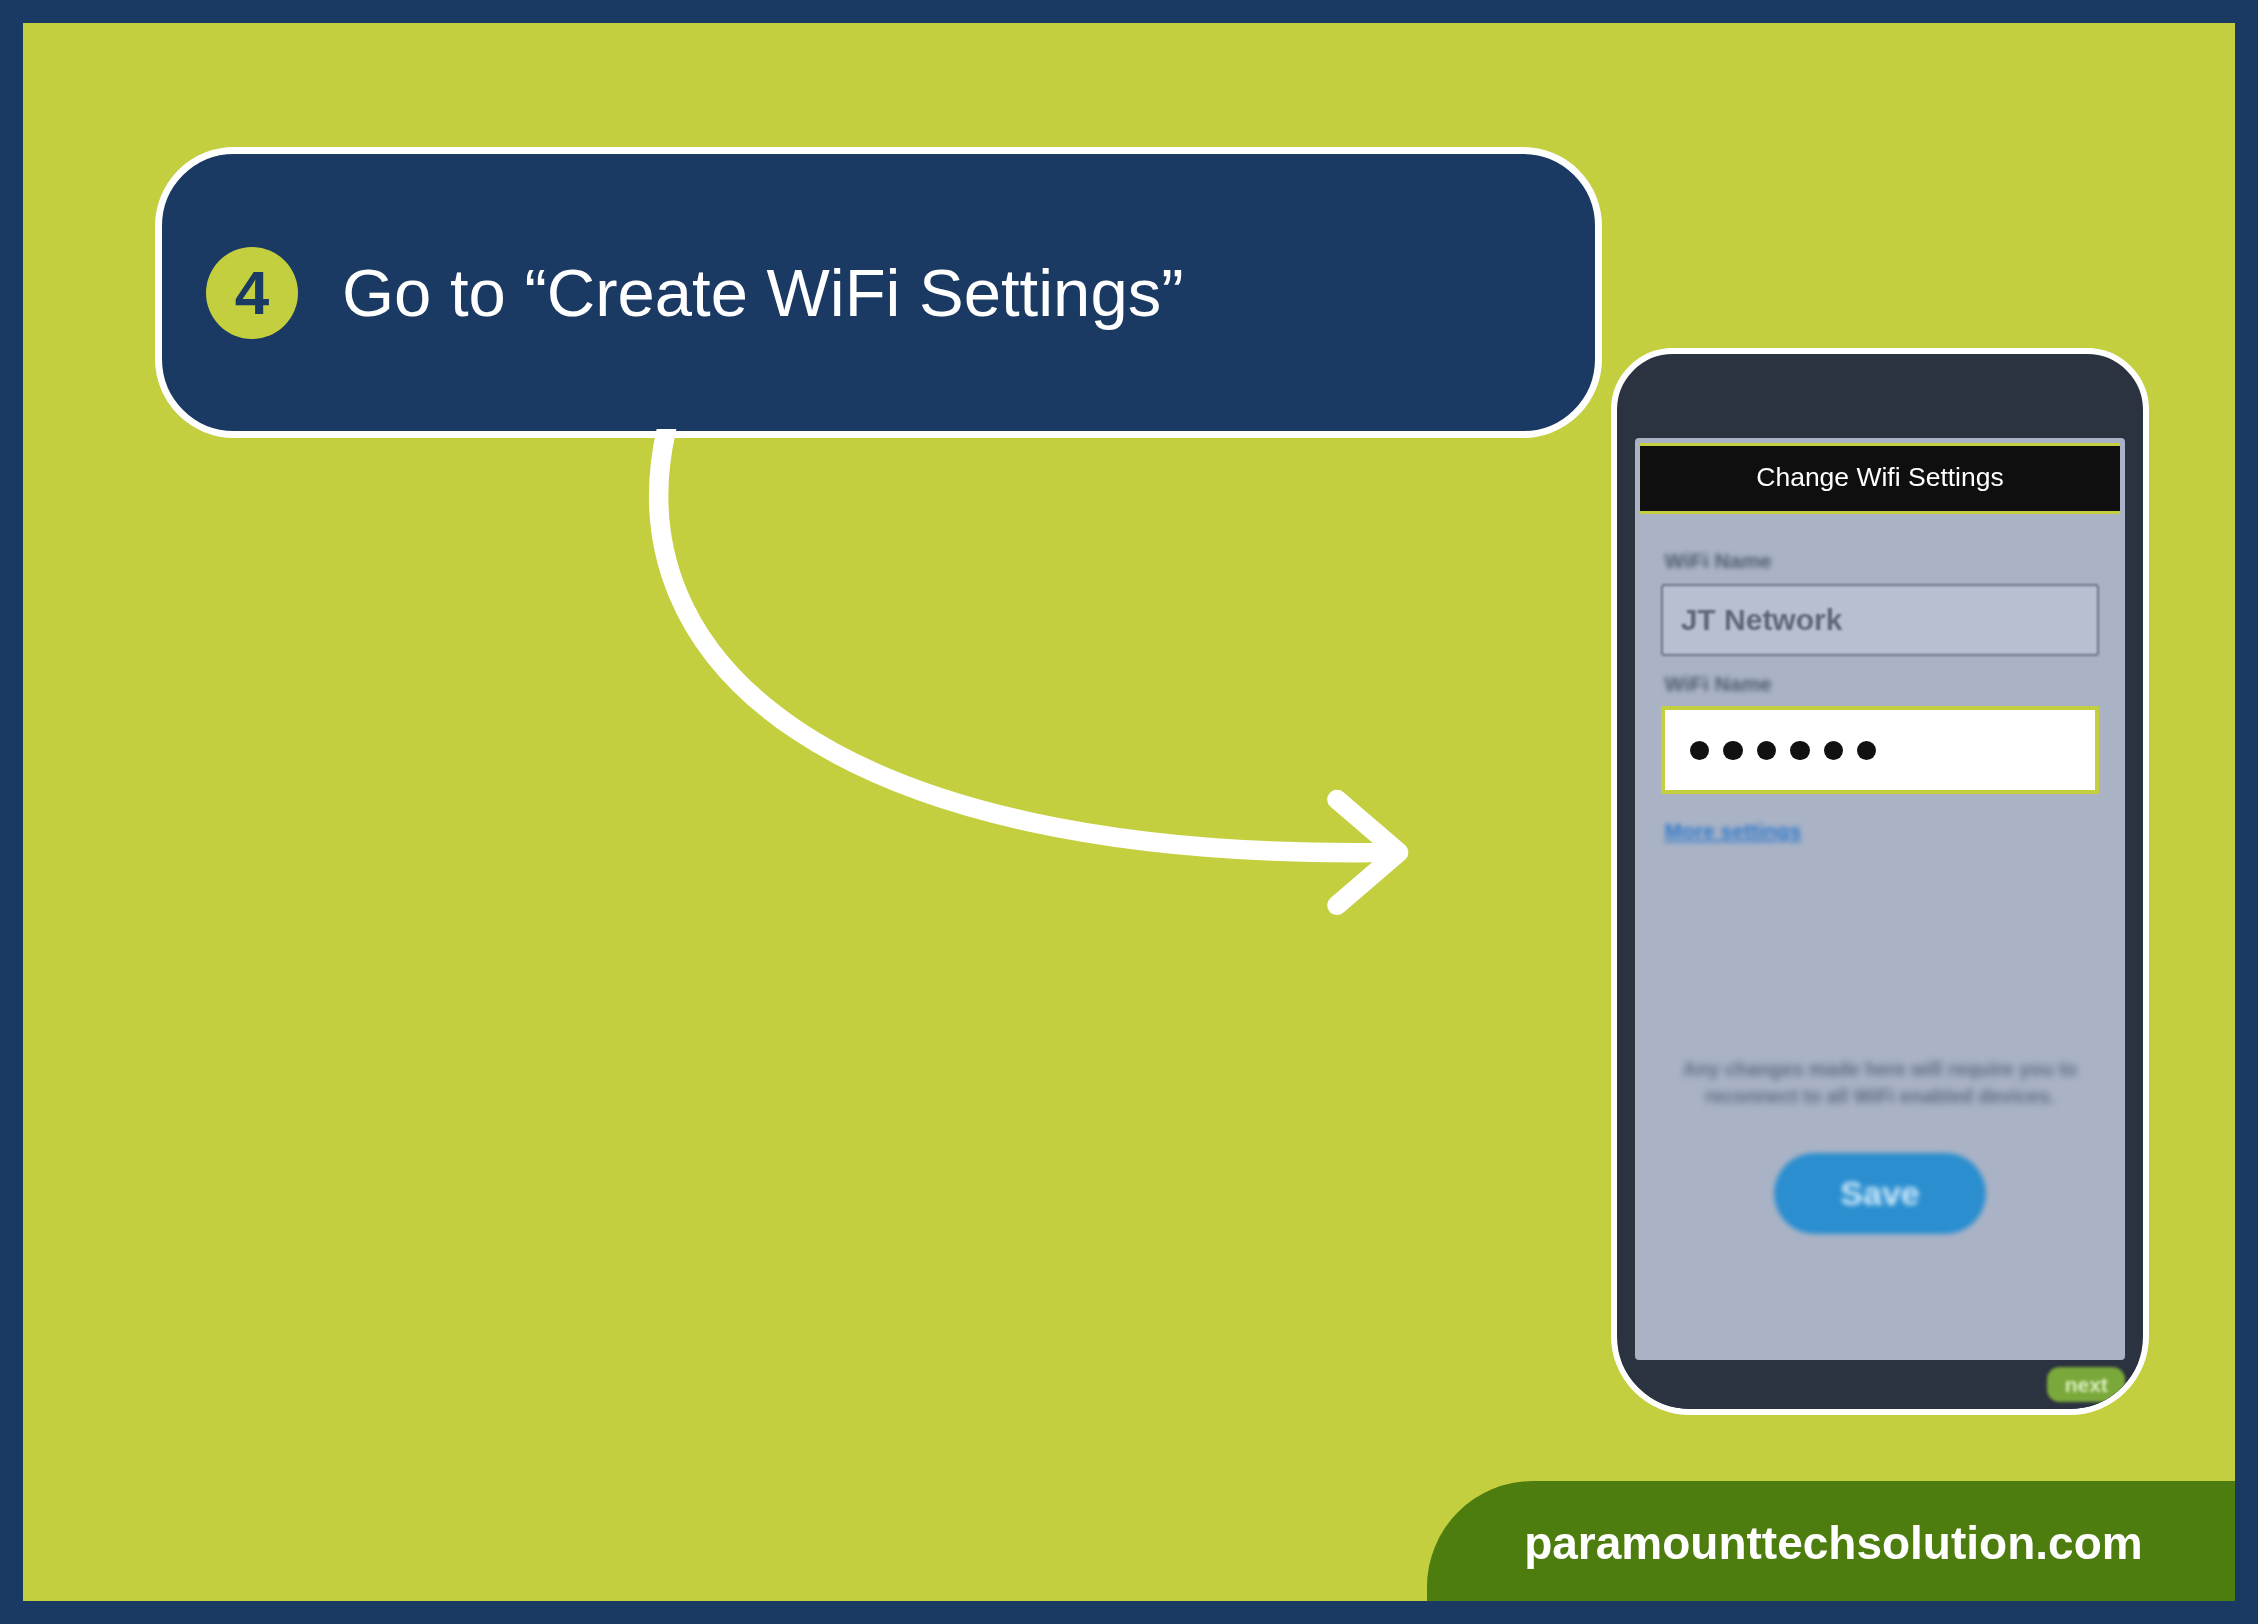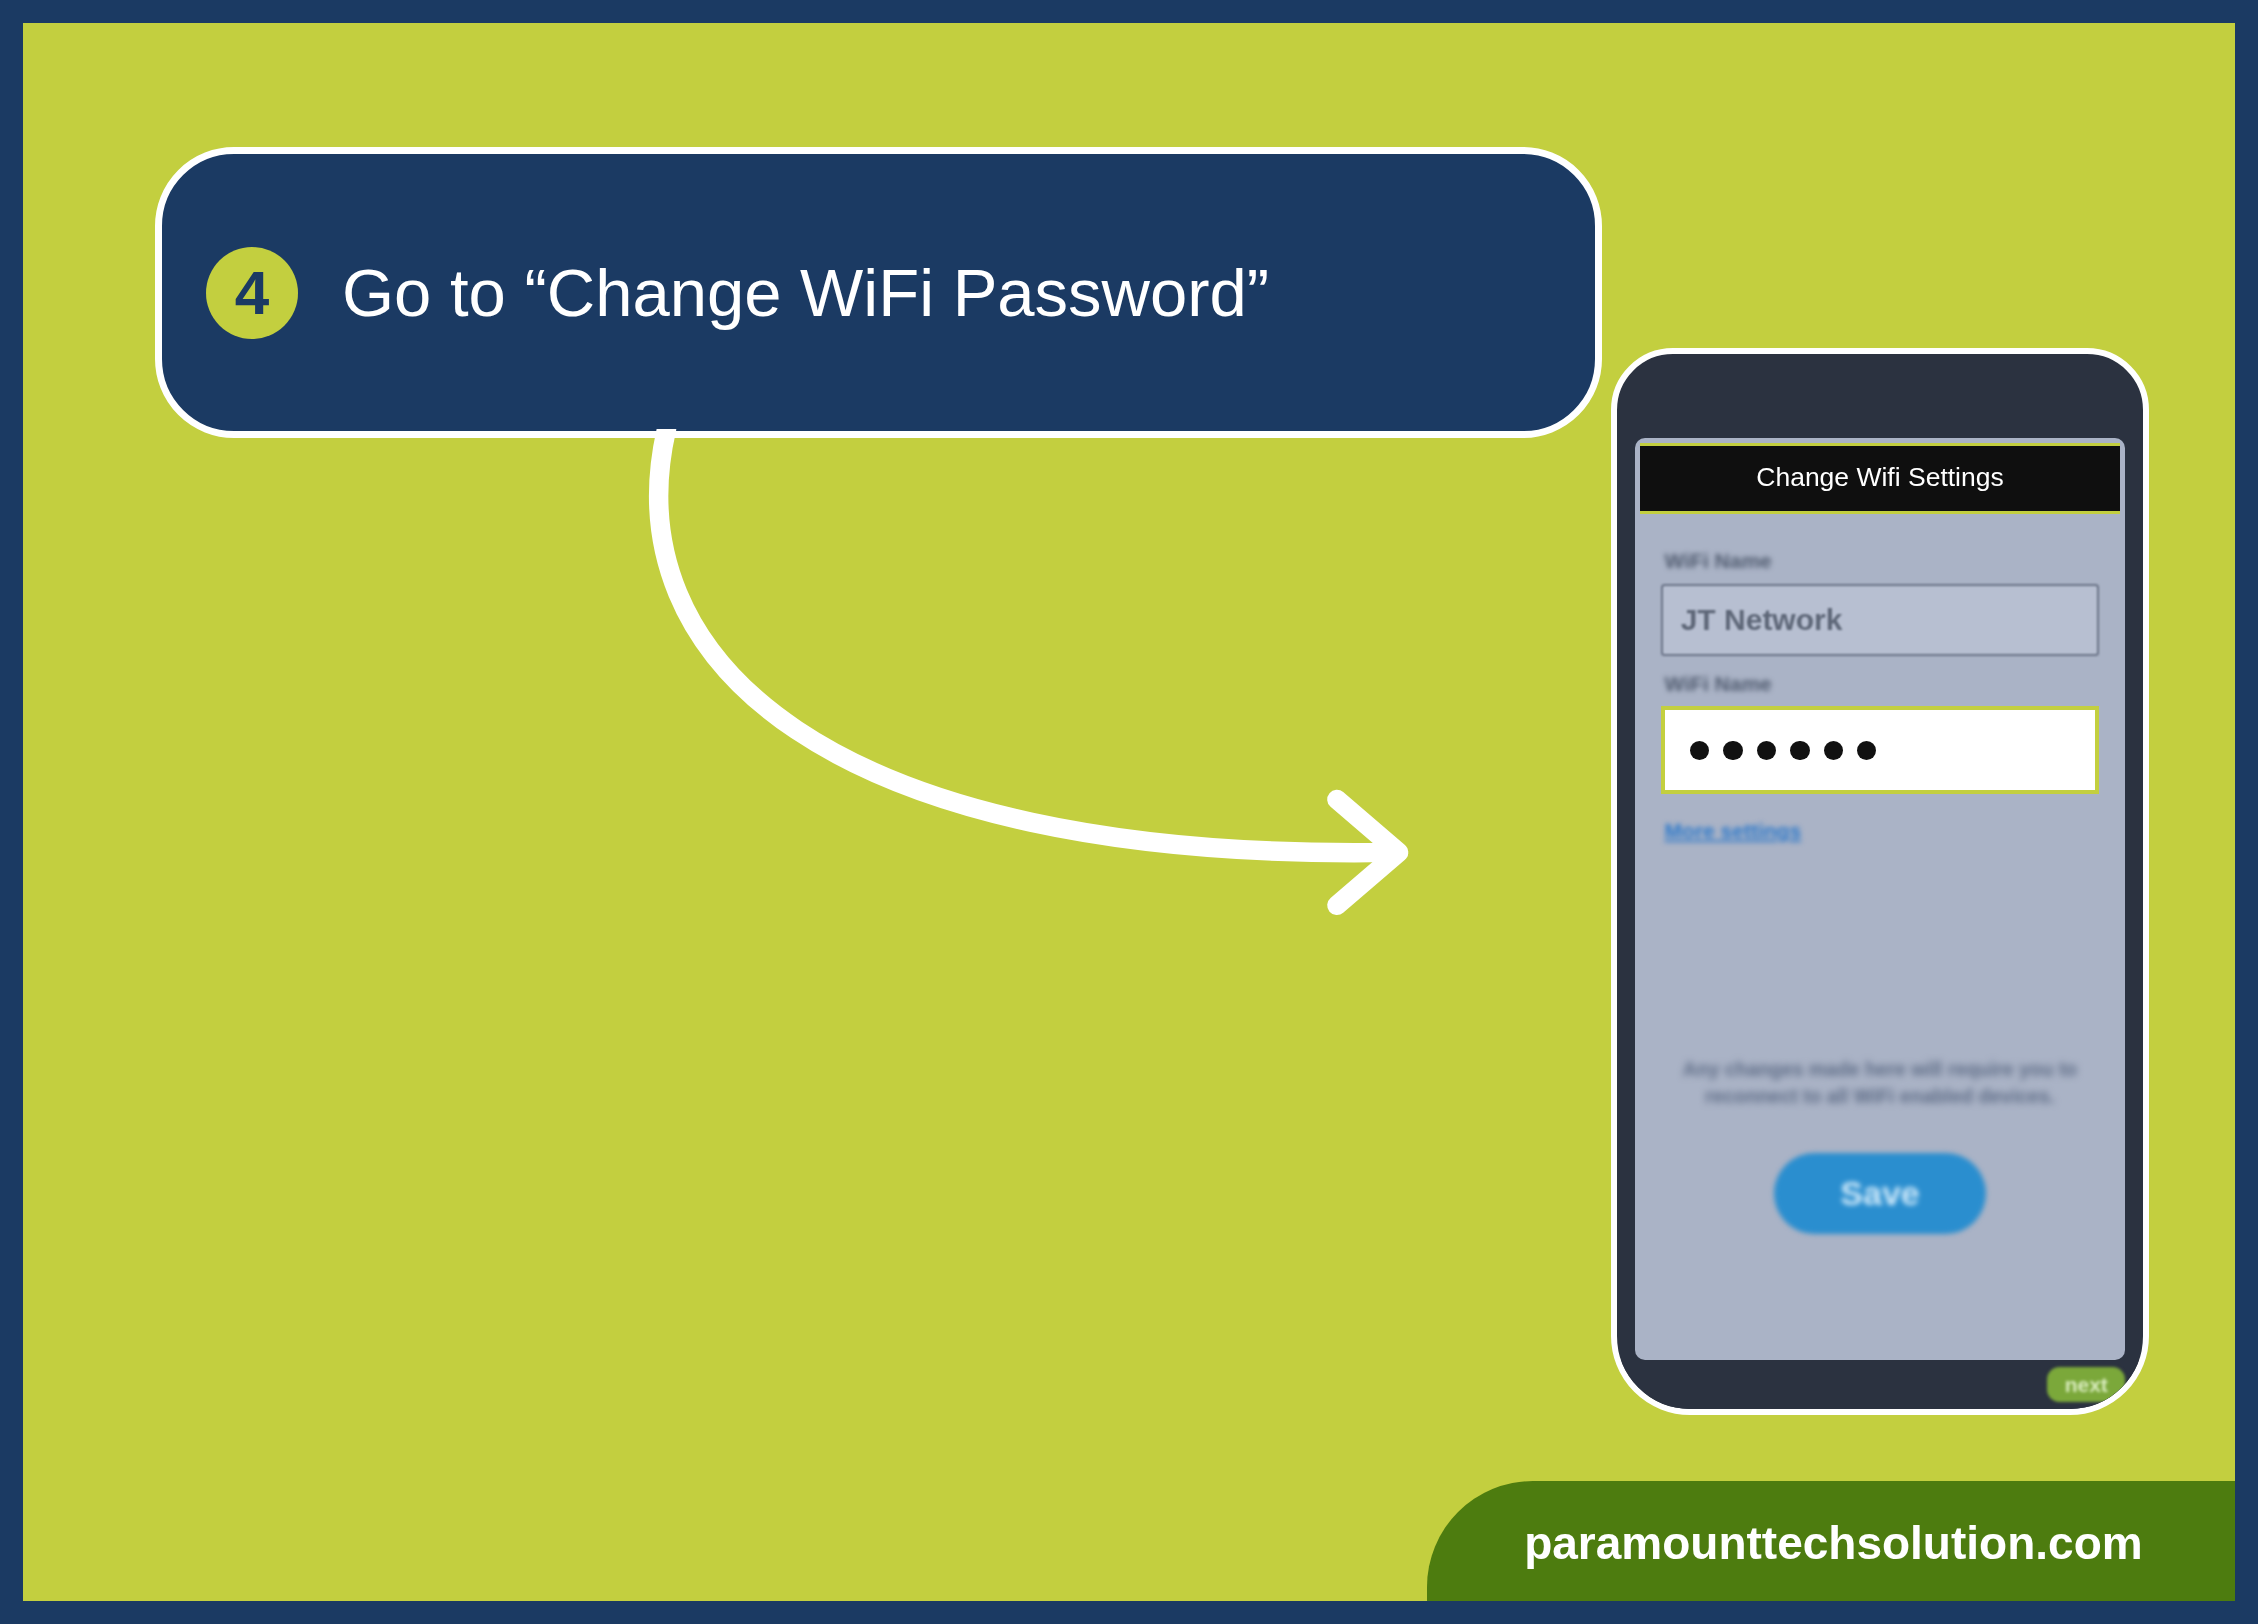--- a/index.html
+++ b/index.html
@@ -87,21 +87,21 @@
     font-size: 23px;
     filter: blur(2.6px);
   }
   .phone-screen {
     position: absolute;
     top: 84px;
     left: 17.6px;
     right: 17.6px;
     bottom: 49px;
     background: #aab3c6;
-    border-radius: 10px;
+    border-radius: 4px;
     box-sizing: border-box;
     overflow: hidden;
   }
 
   .screen-header {
     background: #0f0f0f;
     color: #fff;
     font-family: Arial, sans-serif;
     font-size: 26.5px;
     text-align: center;
@@ -233,21 +233,21 @@
 </head>
 <body>
 
 <div class="frame">
 
   <div class="step-bubble">
     <div class="step-number">
       <span>4</span>
     </div>
     <div class="step-text">
-      <span>Go to “Change WiFi Password”</span><br>
+      <span>Go to “Create WiFi Settings”</span><br>
     </div>
   </div>
 
   <svg class="arrow-svg" viewBox="0 0 1000 560">
     <path d="M 80 0 C 20 260, 260 490, 900 480" stroke="#fff" stroke-width="22" fill="none" stroke-linecap="round"></path>
     <path d="M 910 480 L 840 420 M 910 480 L 840 540" stroke="#fff" stroke-width="22" fill="none" stroke-linecap="round"></path>
   </svg>
 
   <div class="phone">
     <div class="phone-top">

